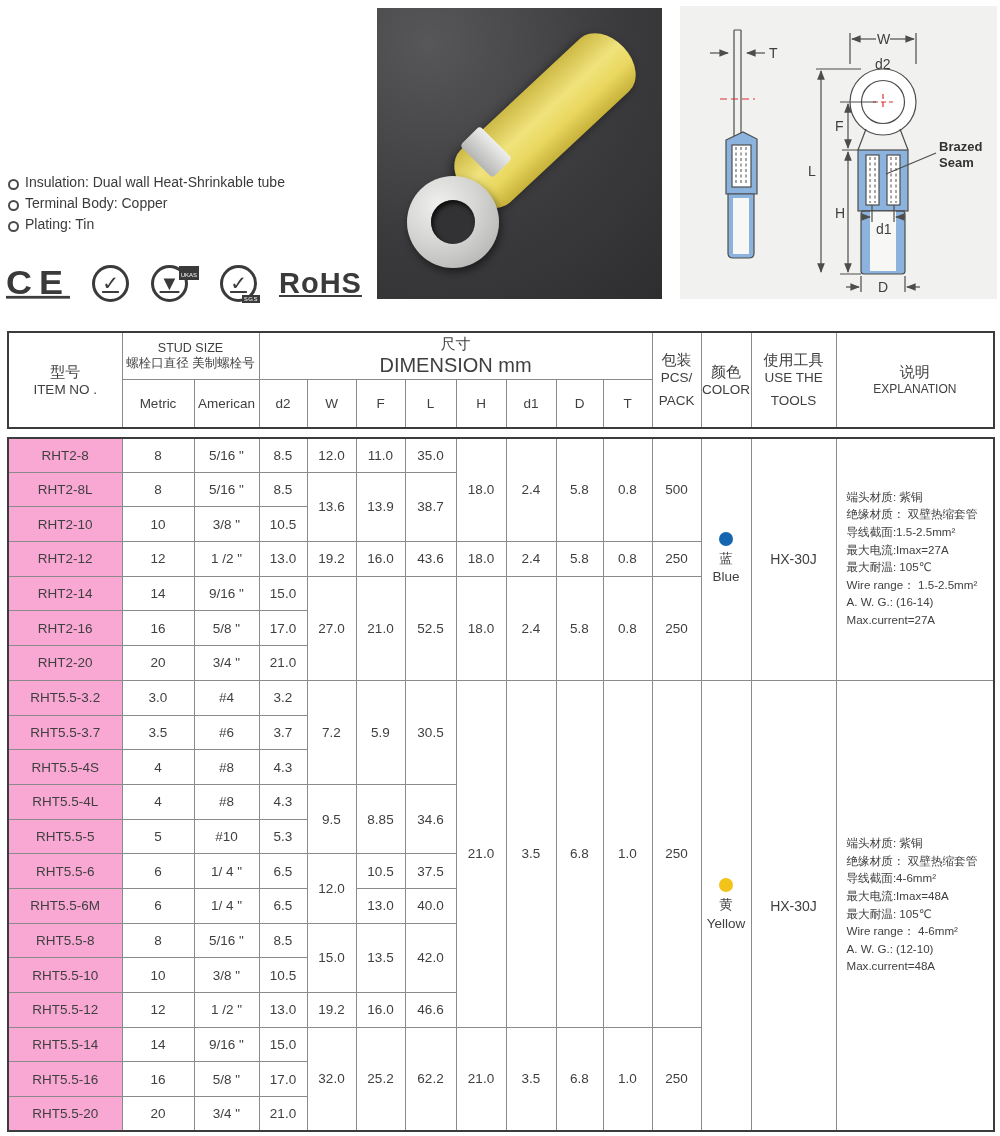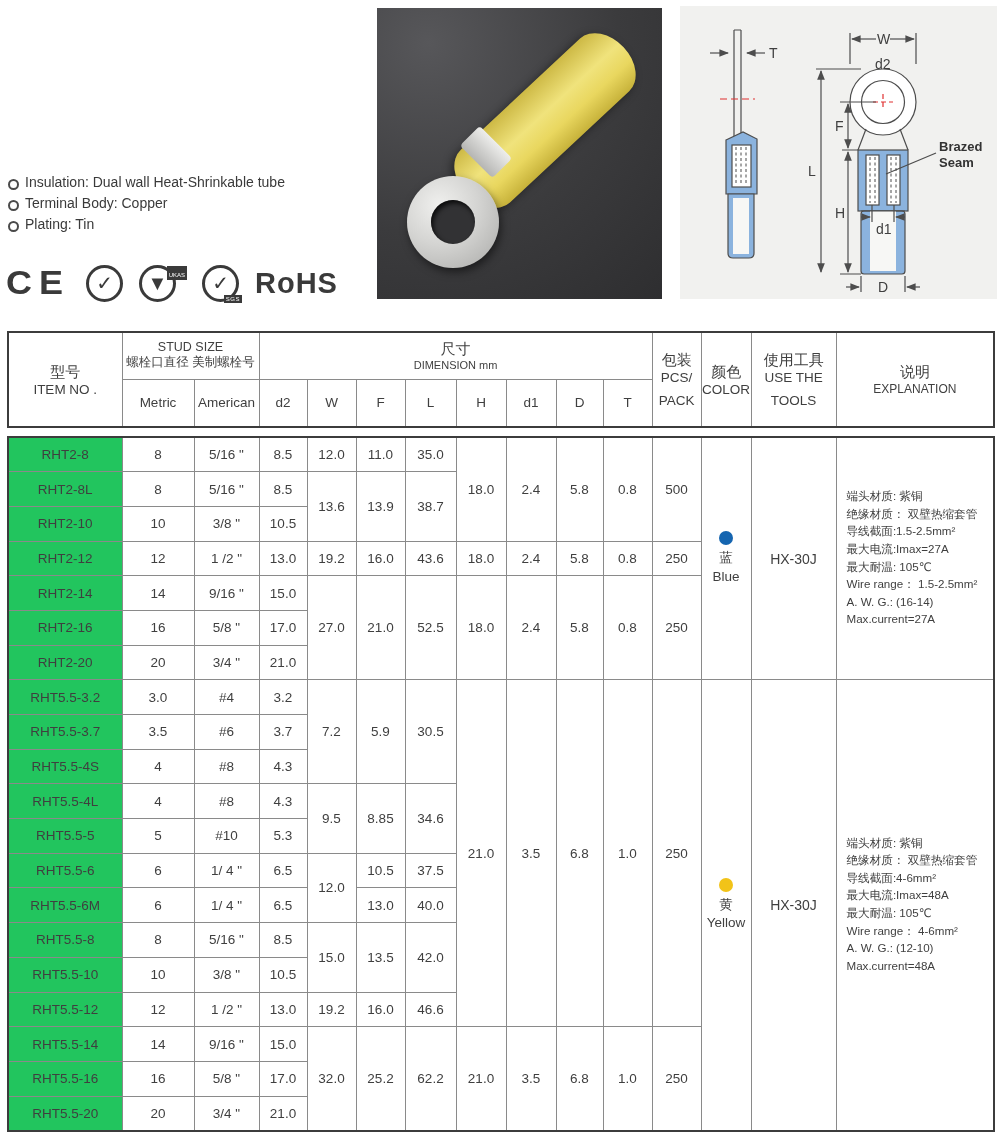--- a/index.html
+++ b/index.html
@@ -12,21 +12,21 @@
   
   .top { position:relative; height:322px; }
   .title { position:absolute; left:6px; top:6px; font-size:23px; font-weight:bold;
            color:#2e2e2e; line-height:1.18; letter-spacing:.5px; white-space:pre; }
   .materials { position:absolute; left:8px; top:174px; list-style:none; }
   .materials li { position:relative; padding-left:17px; margin-bottom:5px; font-size:14px; color:#3a3a3a; }
   .materials li.head { font-size:18px; margin-bottom:6px; }
   .materials li::before { content:""; position:absolute; left:0; top:5px; width:7px; height:7px;
            border:2px solid #4a4a4a; border-radius:50%; }
   .materials li.head::before { top:7px; }
-  .certs { position:absolute; left:6px; top:262px; display:flex; align-items:center; gap:16px; }
+  .certs { position:absolute; left:6px; top:262px; display:flex; align-items:center; gap:22px;text-decoration:underline; }
   .ce { font-size:36px; font-weight:bold; color:#3a3a3a; letter-spacing:7px; transform:scaleY(.92); }
   .badge { width:37px; height:37px; border:3px solid #3a3a3a; border-radius:50%; position:relative;
            display:flex; align-items:center; justify-content:center; }
   .badge .glyph { font-size:20px; font-weight:bold; color:#3a3a3a; line-height:1; }
   .badge .mini { position:absolute; bottom:-4px; right:-6px; background:#3a3a3a; color:#fff;
            font-size:6px; padding:1px 2px; line-height:1; letter-spacing:.5px; }
   .badge .minibox { position:absolute; top:-2px; right:-14px; background:#3a3a3a; color:#fff;
            font-size:6px; padding:6px 2px 2px 2px; line-height:1; text-align:center; }
   .rohs { font-size:29px; font-weight:bold; color:#3a3a3a; letter-spacing:1px; }
   
@@ -54,21 +54,21 @@
   table { border:2px solid #3c3c3c; }
   td { border:1px solid #8a8a8a; text-align:center; vertical-align:middle;
        font-size:13.5px; color:#3f3f3f; overflow:hidden; }
   .thead td { padding:2px 0; }
   .zh { font-size:15px; }
   .en { font-size:13.5px; }
   .thead .h1 { height:47px; }
   .thead .h2 { height:48px; }
   .body-gap { height:8px; }
   .tbody td { height:34.7px; }
-  td.item { background:#22c55e; }
+  td.item { background:#f9a8d4; }
   .colorcell .dot { width:14px; height:14px; border-radius:50%; margin:0 auto 4px auto; }
   .colorcell div { line-height:1.35; }
   td.expl { text-align:left; padding:4px 4px 6px 10px; }
   td.expl div { font-size:11.6px; line-height:1.52; white-space:nowrap; }
   td.tool { font-size:14px; }
 </style>
 </head>
 <body>
 
 <div class="top">
@@ -193,21 +193,21 @@
       <td rowspan="2">
             <div class="zh">型号</div>
             <div class="en">ITEM NO .</div>
           </td>
       <td colspan="2">
             <div class="en" style="font-size:12.5px">STUD SIZE</div>
             <div class="zh" style="font-size:12.5px">螺栓口直径  美制螺栓号</div>
           </td>
       <td colspan="8">
             <div class="zh">尺寸</div>
-            <div class="en" style="font-size:11px">DIMENSION mm</div>
+            <div class="en" style="font-size:20px">DIMENSION mm</div>
           </td>
       <td rowspan="2">
             <div class="zh">包装</div>
             <div class="en">PCS/</div>
             <div class="en" style="margin-top:8px">PACK</div>
           </td>
       <td rowspan="2">
             <div class="zh">颜色</div>
             <div class="en">COLOR</div>
           </td>

